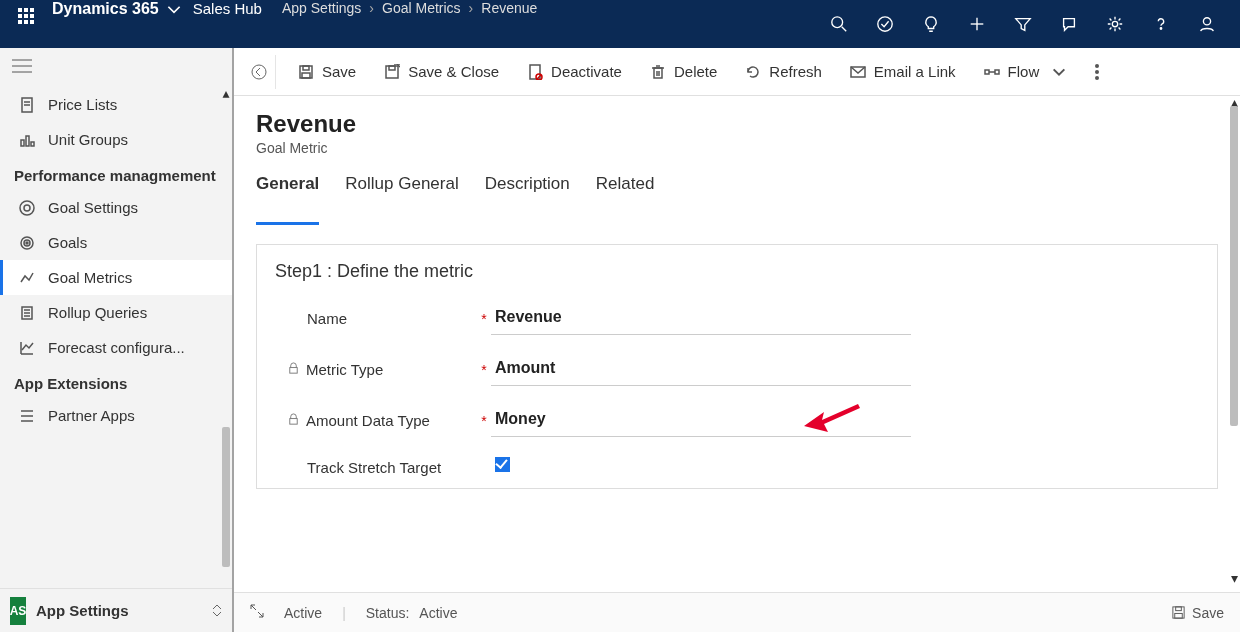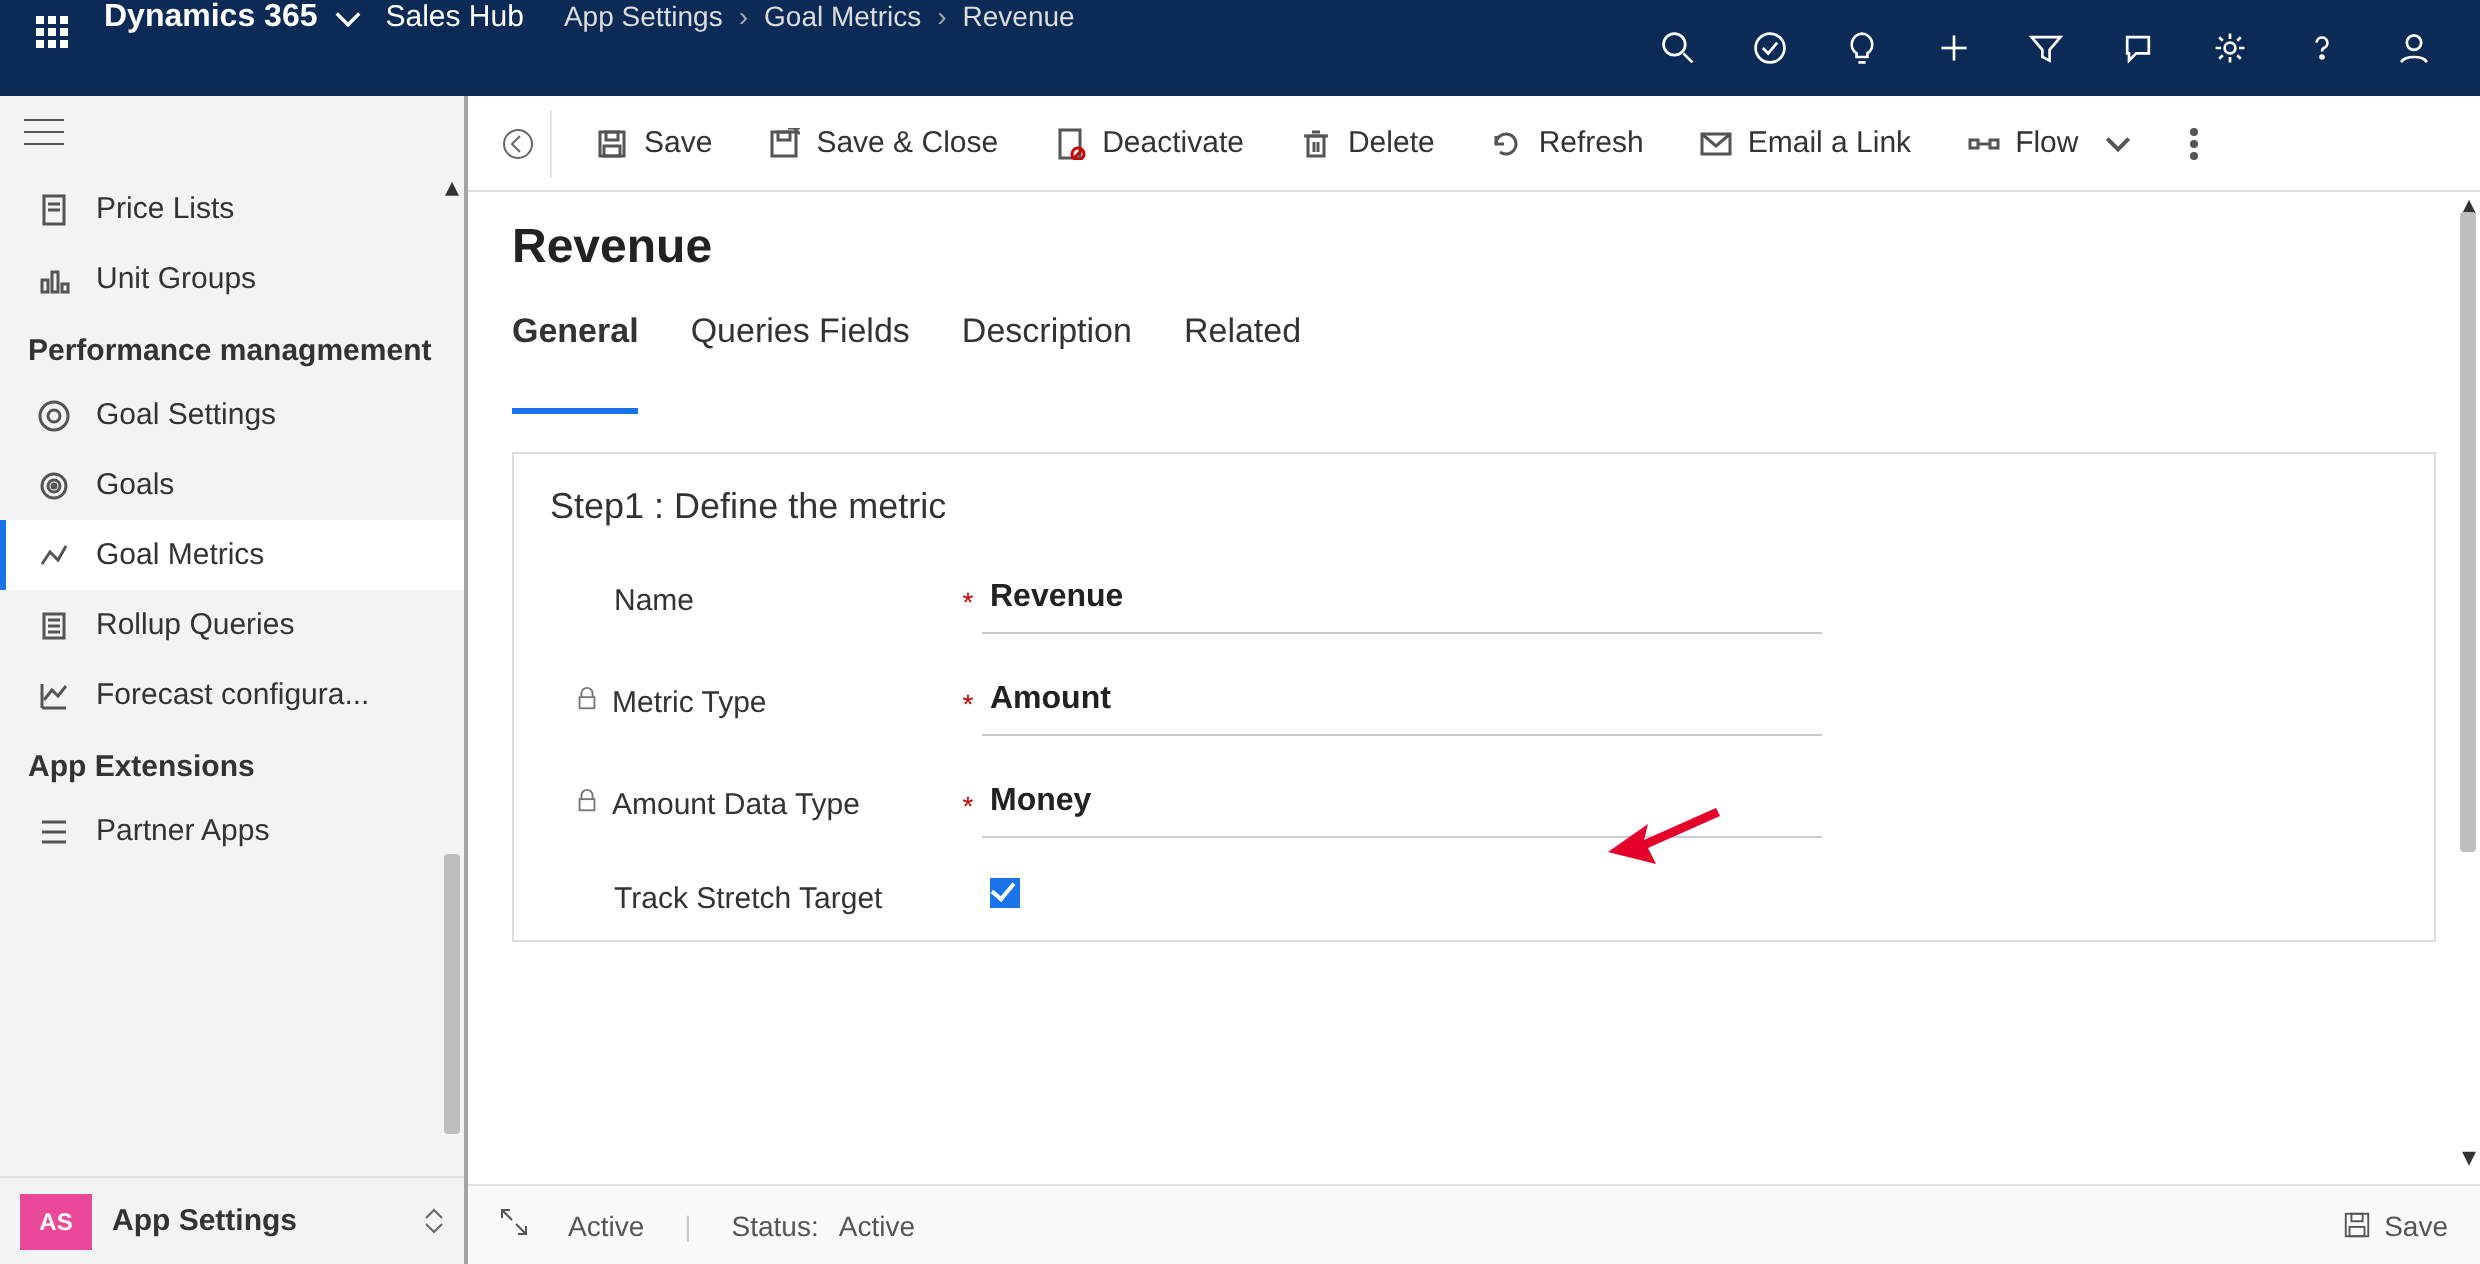--- a/index.html
+++ b/index.html
@@ -89,21 +89,21 @@
   .side-scrollbar-track .thumb {
     position:absolute; right:2px; width:8px; background:#bdbdbd; border-radius:2px;
   }
   .sidebar-footer {
     border-top:1px solid #e0e0e0;
     background:#f3f3f3;
     height:44px;
     display:flex; align-items:center; gap:10px; padding:0 10px;
   }
   .sidebar-footer .avatar {
-    width:36px; height:28px; background:#ec4899; color:#fff;
+    width:16px; height:28px; background:#15803d; color:#fff;
     display:flex; align-items:center; justify-content:center;
     font-size:12px; font-weight:600;
   }
   .sidebar-footer .updown {
     margin-left:auto;
     display:flex; flex-direction:column; gap:1px;
   }
   .sidebar-footer .updown svg{ width:10px;height:6px; stroke:#666; fill:none;}
   
   .content {
@@ -471,25 +471,26 @@
       </div>
       <div class="more">
         <span></span>
           <span></span>
           <span></span>
       </div>
     </div>
 
     <div class="record-header">
       <h1>Revenue</h1>
+      <div class="subtitle">Goal Metric</div>
     </div>
 
     <div class="tabs">
       <div class="tab active">General</div>
-      <div class="tab">Queries Fields</div>
+      <div class="tab">Rollup General</div>
       <div class="tab">Description</div>
       <div class="tab">Related</div>
     </div>
 
     <div class="form-section">
       <div class="section-title">Step1 : Define the metric</div>
 
       <div class="form-row">
         <div class="label-col">
           <span style="width:14px;"></span>

